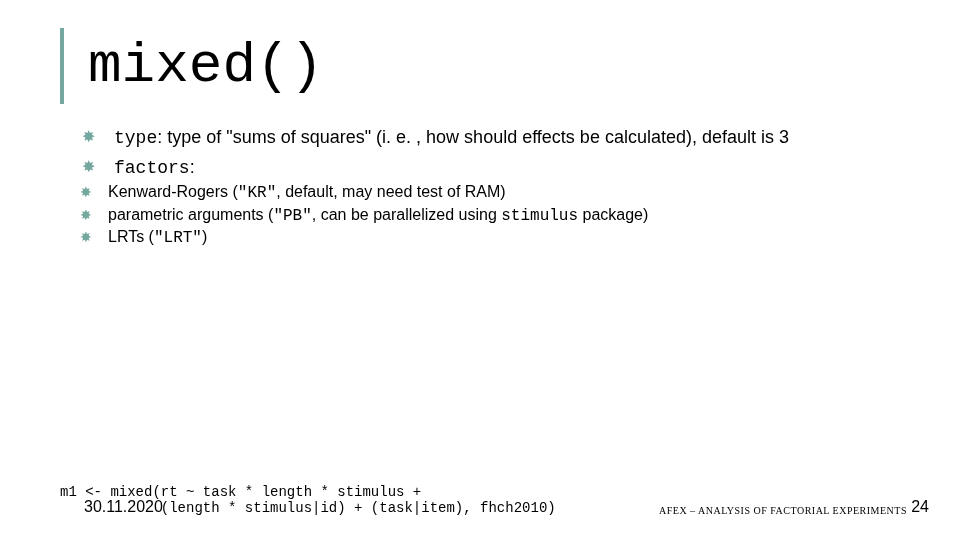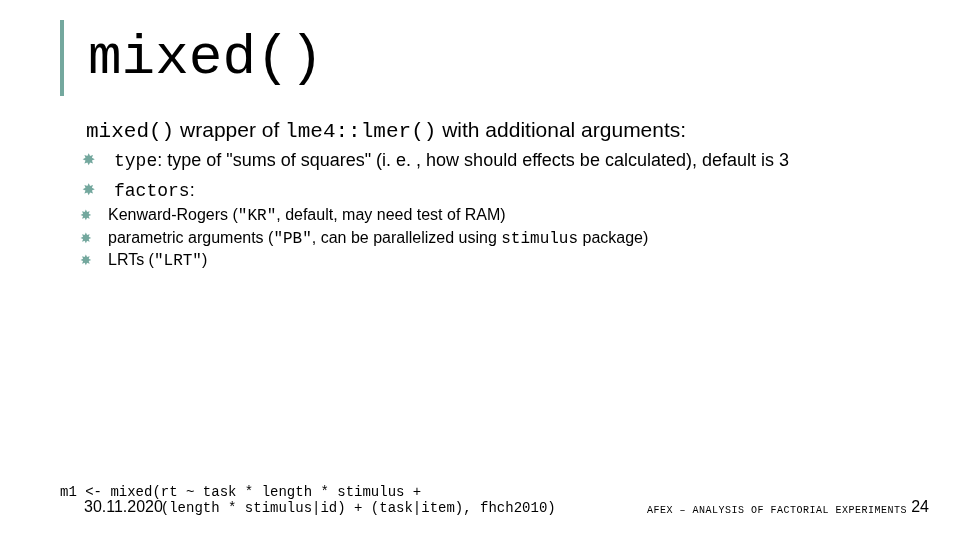--- a/index.html
+++ b/index.html
@@ -1,46 +1,43 @@
 <!DOCTYPE html>
 <html><head>
 <meta charset="utf-8">
 <style>
   * { margin: 0; padding: 0; box-sizing: border-box; }
   html, body { width: 960px; height: 540px; background: #fff; font-family: Arial, Helvetica, sans-serif; color: #000; overflow: hidden; }
-  .slide { position: relative; width: 947px; height: 540px; padding: 20px 60px 20px 60px; }
+  .slide { position: relative; width: 947px; height: 540px; padding: 28px 60px 20px 60px; }
   .title-wrap { border-left: 4px solid #74a89e; padding: 6px 0 6px 24px; margin-bottom: 22px; }
   .title { font-family: "Courier New", monospace; font-size: 56px; font-weight: normal; letter-spacing: 0; }
   .intro { font-size: 21px; margin: 0 0 6px 26px; }
   .mono { font-family: "Courier New", monospace; }
   ul.lvl1 { list-style: none; margin: 0 0 0 26px; }
   ul.lvl1 > li { font-size: 18px; margin: 2px 0 2px 14px; text-indent: -18px; padding-left: 18px; line-height: 1.28; }
   ul.lvl2 { list-style: none; margin: 2px 0 6px 36px; }
   ul.lvl2 > li { font-size: 16px; margin: 1px 0; line-height: 1.28; text-indent: -16px; padding-left: 16px; }
   .bullet-ic { display: inline-block; width: 14px; color: #74a89e; font-size: 16px; vertical-align: 1px; }
   .lvl2 .bullet-ic { font-size: 14px; width: 12px; vertical-align: 0; }
   .code-block { position: absolute; left: 60px; bottom: 24px; font-family: "Courier New", monospace; font-size: 14px; line-height: 1.15; white-space: pre; }
   .footer-date { position: absolute; left: 84px; bottom: 24px; font-size: 16px; font-family: Arial, sans-serif; }
-  .footer-right { position: absolute; right: 40px; bottom: 24px; font-size: 10px; font-family: Liberation Mono, monospace; letter-spacing: 0.5px; white-space: nowrap; }
+  .footer-right { position: absolute; right: 40px; bottom: 24px; font-size: 10px; font-family: Liberation Serif, serif; letter-spacing: 0.5px; white-space: nowrap; }
   .pagenum { position: absolute; right: 18px; bottom: 24px; font-size: 16px; }
   .li-gap { margin-top: 6px !important; }
   .li-gap2 { margin-top: 8px !important; }
 </style>
 </head>
 <body>
 
 <div class="slide">
 
   <div class="title-wrap">
     <h1 class="title">mixed()</h1>
   </div>
 
-  <p class="intro">
-    <span class="mono">mixed()</span><span> wrapper of </span><span class="mono">lme4::lmer()</span><span> with additional arguments:</span>
-  </p>
 
   <ul class="lvl1">
     <li>
       <span class="bullet-ic">✸</span><span class="mono">type</span><span>: type of "sums of squares" (i. e. , how should effects be calculated), default is 3</span>
     </li>
     <li class="li-gap">
       <span class="bullet-ic">✸</span><span class="mono">factors</span><span>:</span>
     </li>
   </ul>
 

